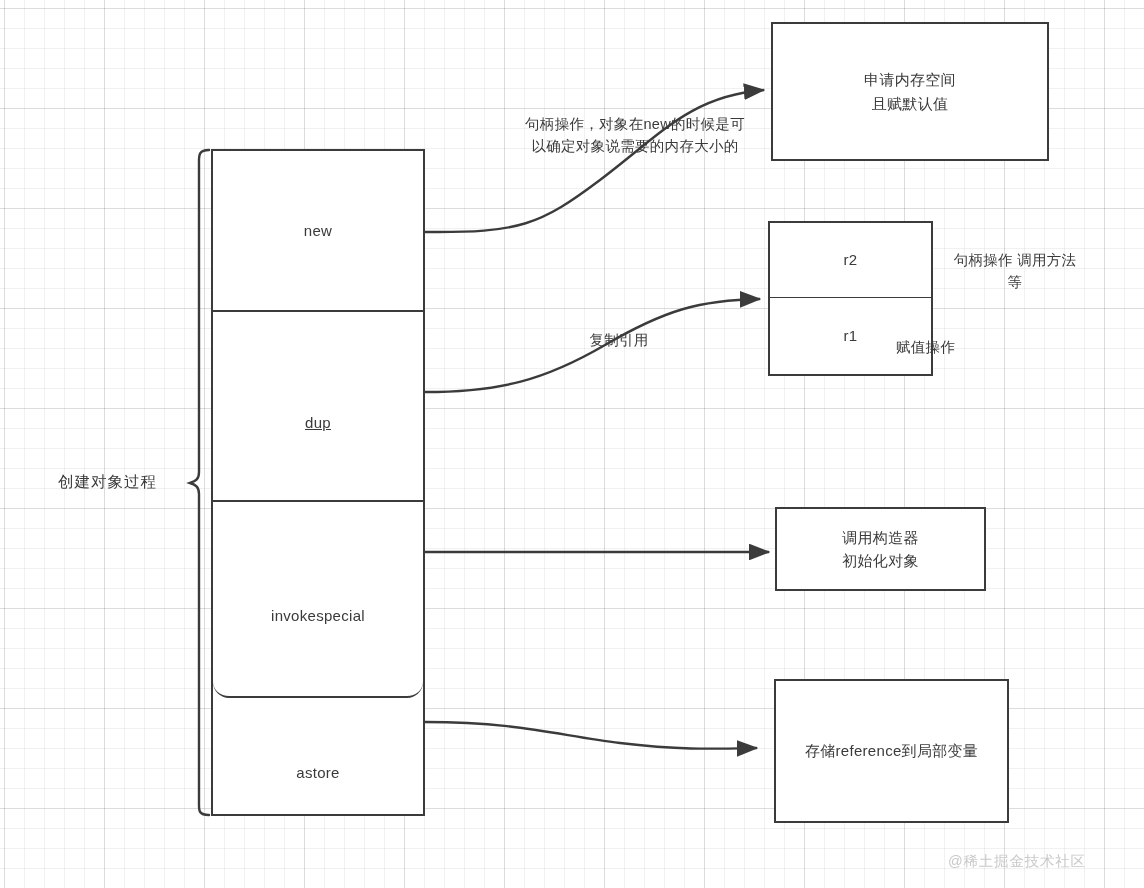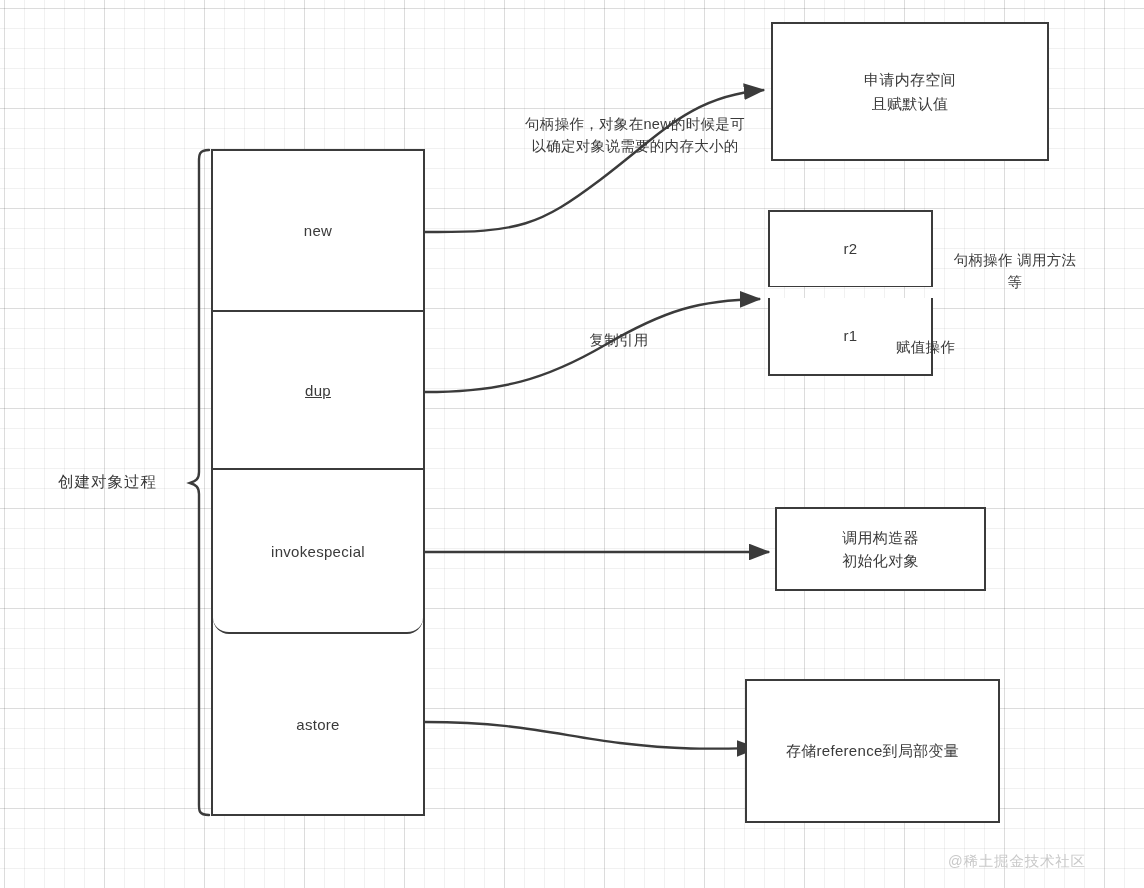--- a/index.html
+++ b/index.html
@@ -56,42 +56,43 @@
     position: absolute;
     left: 211px;
     top: 149px;
     width: 214px;
     height: 667px;
     box-sizing: border-box;
     border: 2.5px solid #3b3b3b;
     background: #ffffff;
     display: flex;
     flex-direction: column;
+    gap: 32px;
   }
   .stack-cell {
     box-sizing: border-box;
     display: flex;
     align-items: center;
     justify-content: center;
     color: #3a3a3a;
     font-size: 15px;
     letter-spacing: 0.3px;
     border-bottom: 2.5px solid #3b3b3b;
   }
   .stack-cell:last-child { border-bottom: none; }
   .cell-new { height: 161px; }
   .cell-dup { height: 158px; text-decoration: underline; }
   .cell-invokespecial { height: 164px; border-radius: 16px; }
   .cell-astore { flex: 1; }
 
   .box-alloc   { left: 771px;  top: 22px;  width: 278px; height: 139px; }
-  .box-handle  { left: 768px;  top: 210px; width: 165px; height: 77px;  border-bottom-width: 1.6px;}
+  .box-handle  { left: 768px;  top: 221px; width: 165px; height: 77px;  border-bottom-width: 1.6px;}
   .box-assign  { left: 768px;  top: 298px; width: 165px; height: 78px;  border-top: none; }
   .box-ctor    { left: 775px;  top: 507px; width: 211px; height: 84px;  }
-  .box-store   { left: 745px;  top: 679px; width: 255px; height: 144px; }
+  .box-store   { left: 774px;  top: 679px; width: 235px; height: 144px; }
 
   .annot {
     position: absolute;
     color: #3a3a3a;
     font-size: 14.5px;
     line-height: 1.5;
     letter-spacing: 0.3px;
     text-align: center;
     white-space: pre-line;
   }

